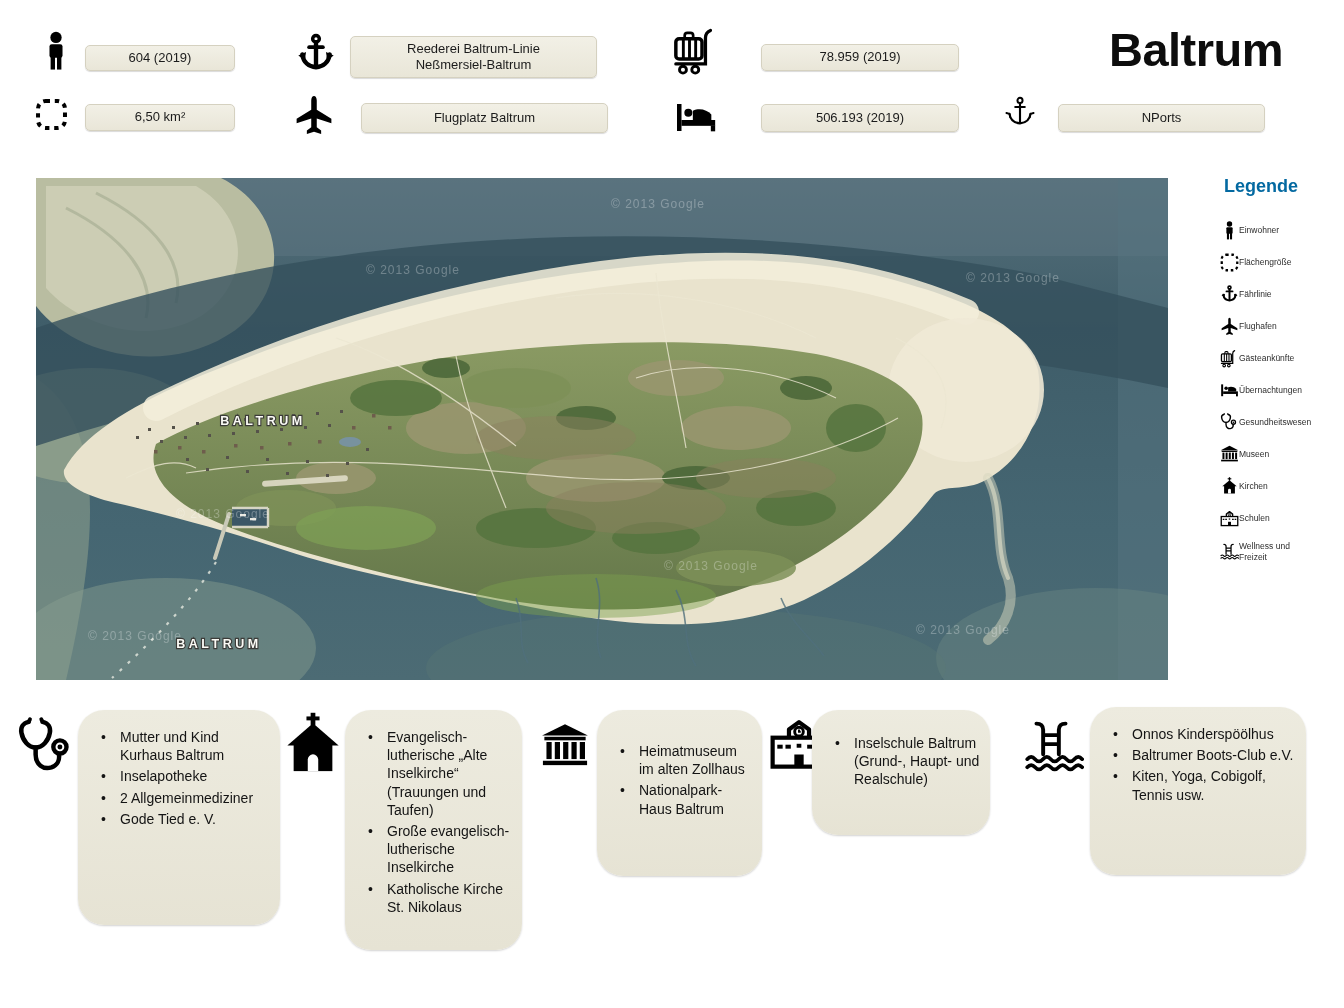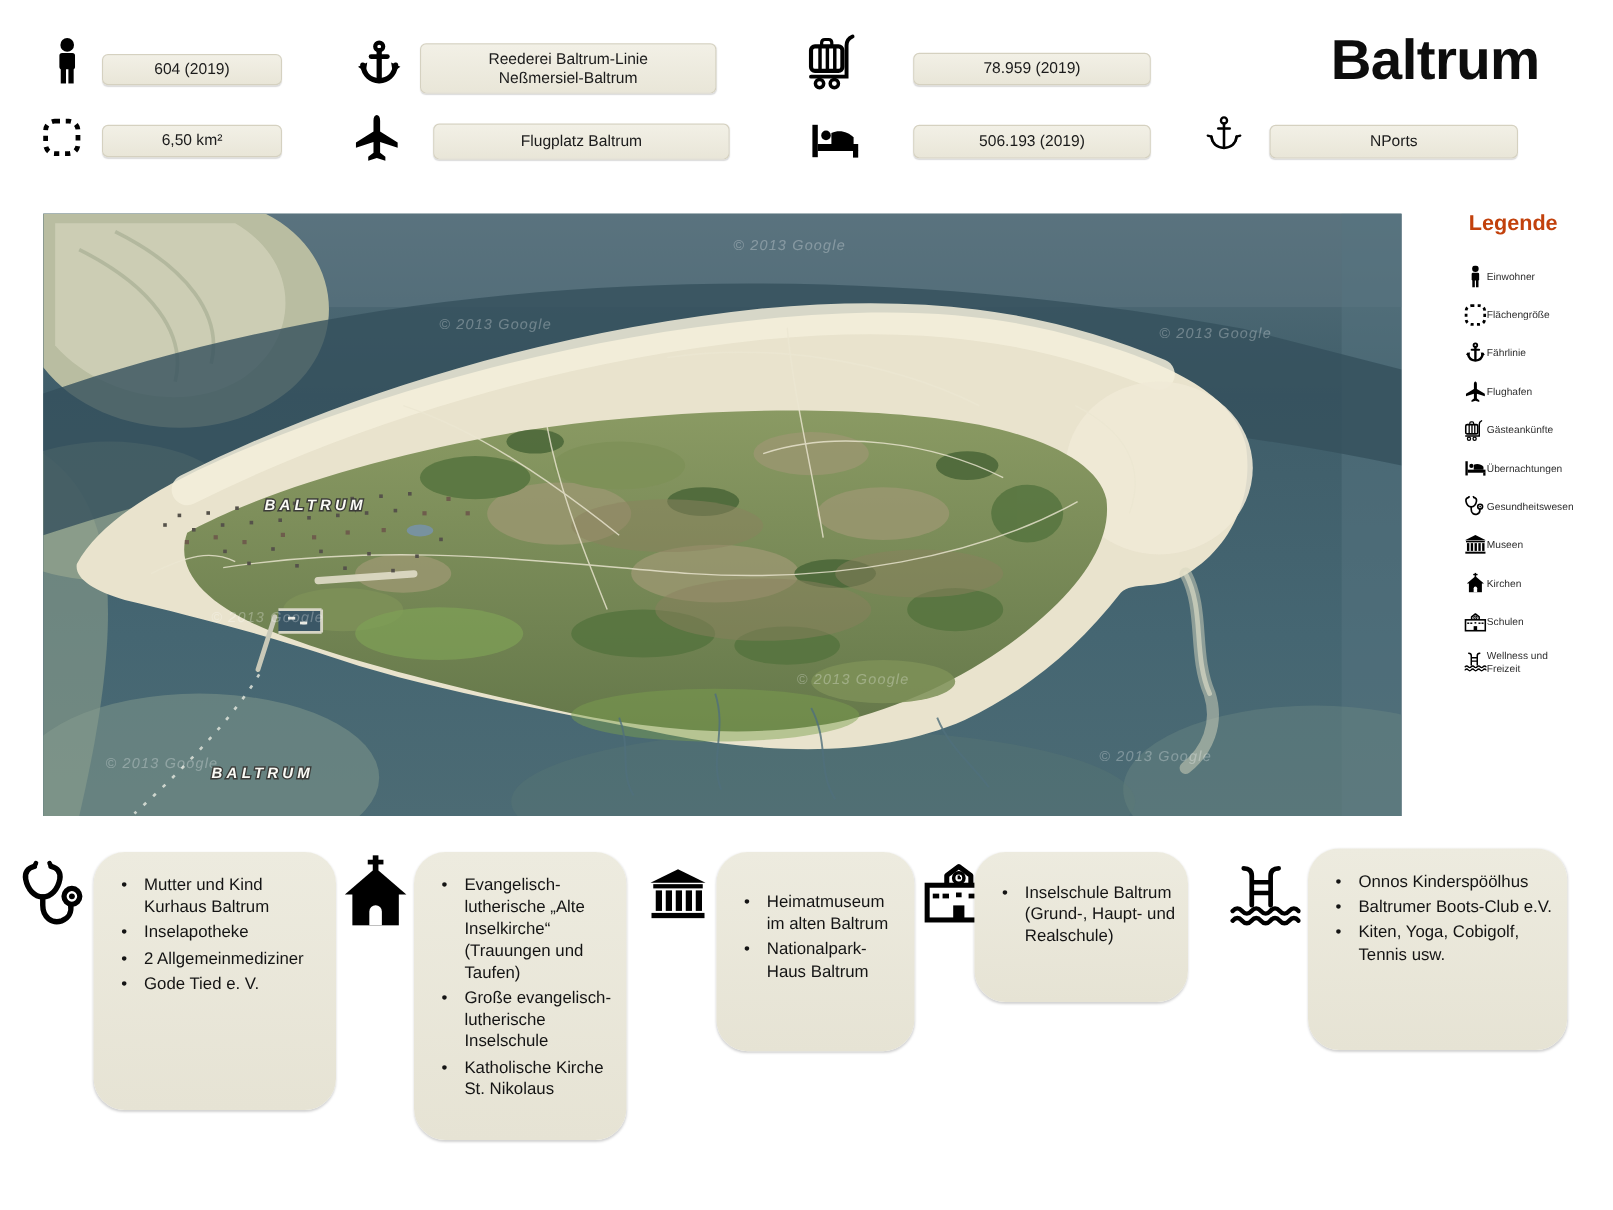--- a/index.html
+++ b/index.html
@@ -15,25 +15,25 @@
     position:absolute;background:linear-gradient(#f2f0e6,#e9e6d8);
     border:1px solid #d5d1c0;border-radius:5px;box-shadow:0 1px 1px rgba(0,0,0,.15);
     display:flex;flex-direction:column;align-items:center;justify-content:center;
     font-size:13px;color:#1b1b1b;text-align:center;line-height:1.25;
   }
   .title{
     position:absolute;left:1096px;top:22px;width:200px;
     font-size:47px;font-weight:700;letter-spacing:-.5px;color:#0d0d0d;text-align:center;
   }
   
-  .map{position:absolute;left:36px;top:178px;width:1132px;height:502px;overflow:hidden;background:#44626e;font-style:italic;}
+  .map{position:absolute;left:36px;top:178px;width:1132px;height:502px;overflow:hidden;background:#44626e;}
   .map svg{display:block;width:100%;height:100%;}
   
   .legend{position:absolute;left:1186px;top:176px;width:150px;}
-  .legend-title{font-size:18px;font-weight:700;color:#c2410c;text-align:center;margin-bottom:24px;}
+  .legend-title{font-size:18px;font-weight:700;color:#0369a1;text-align:center;margin-bottom:24px;}
   .legend-items{display:flex;flex-direction:column;gap:13px;padding-left:34px;}
   .legend-row{display:flex;align-items:center;gap:0;}
   .legend-row .icon{width:19px;height:19px;flex:0 0 auto;}
   .legend-label{font-size:8.5px;color:#2d2d2d;line-height:1.25;width:62px;}
   
   .card{
     position:absolute;background:linear-gradient(#edebdf,#e6e3d4);
     border-radius:26px;box-shadow:0 1px 2px rgba(0,0,0,.18);
   }
   .card ul{margin:0;padding:18px 10px 12px 14px;list-style:none;}
@@ -429,31 +429,31 @@
     <li>Gode Tied e. V.</li>
   </ul>
 </div>
 
 <svg class="icon bigicon" style="left:281px;top:712px;width:64px;height:68px">
     <use href="#i-church"></use>
   </svg>
 <div class="card" style="left:345px;top:710px;width:177px;height:240px">
   <ul>
     <li>Evangelisch-lutherische „Alte Inselkirche“  (Trauungen und Taufen)</li>
-    <li>Große evangelisch-lutherische Inselschule</li>
+    <li>Große evangelisch-lutherische Inselkirche</li>
     <li>Katholische Kirche St. Nikolaus</li>
   </ul>
 </div>
 
 <svg class="icon bigicon" style="left:536px;top:722px;width:58px;height:50px">
     <use href="#i-museum"></use>
   </svg>
 <div class="card" style="left:597px;top:710px;width:165px;height:166px">
   <ul style="padding-top:32px">
-    <li>Heimatmuseum im alten Baltrum</li>
+    <li>Heimatmuseum im alten Zollhaus</li>
     <li>Nationalpark-Haus Baltrum</li>
   </ul>
 </div>
 
 <svg class="icon bigicon" style="left:768px;top:716px;width:62px;height:56px">
     <use href="#i-school"></use>
   </svg>
 <div class="card" style="left:812px;top:710px;width:178px;height:125px">
   <ul style="padding-top:24px">
     <li>Inselschule Baltrum (Grund-,  Haupt- und  Realschule)</li>

